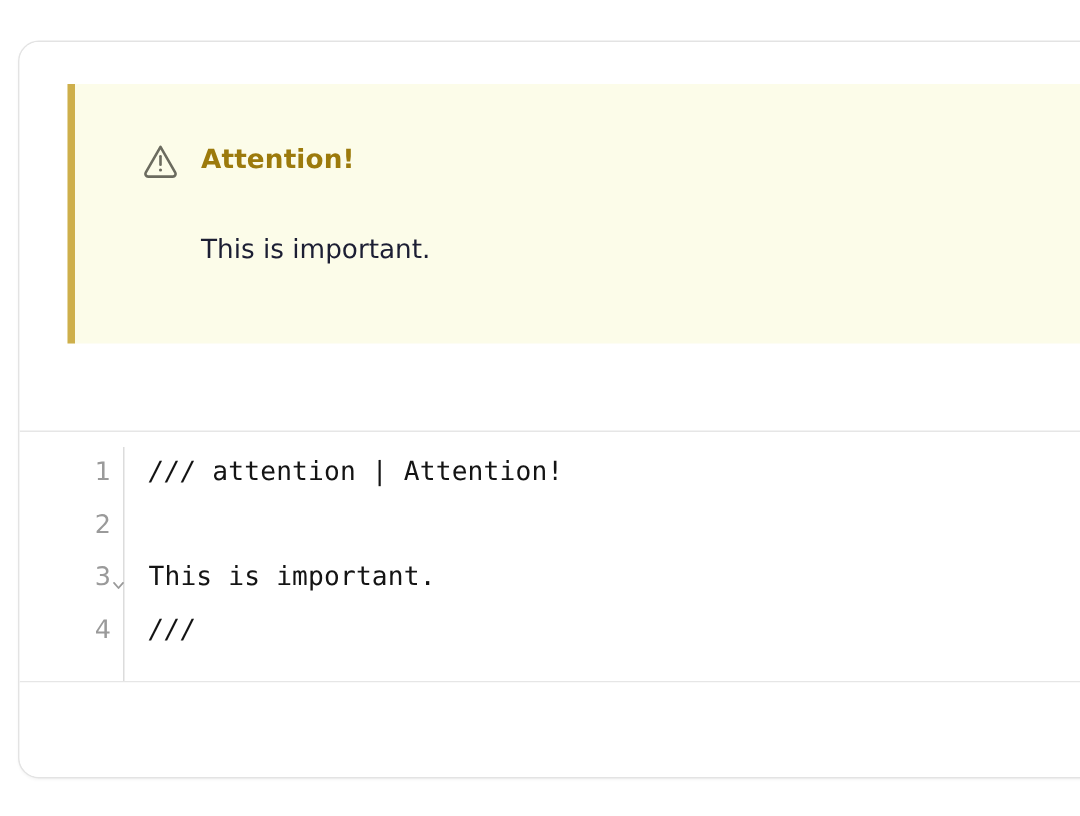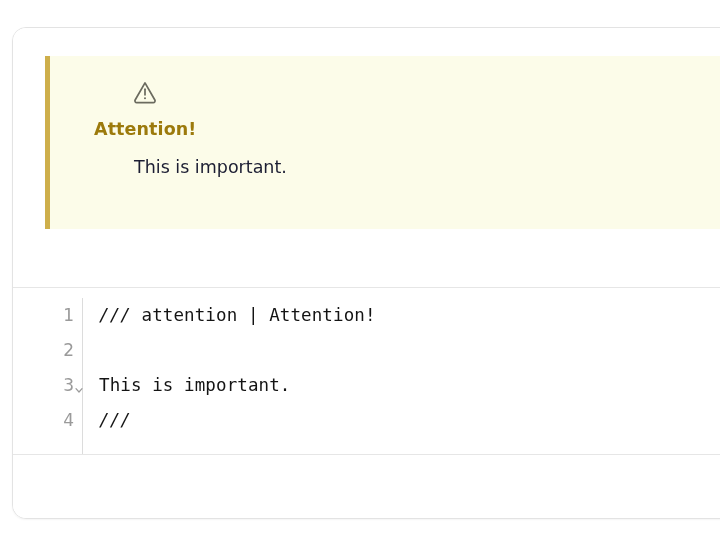--- a/index.html
+++ b/index.html
@@ -54,25 +54,24 @@
     right: 0;
     height: 173px;
     background: #fcfce9;
     border-left: 5px solid #ceaf4b;
     box-sizing: border-box;
   }
 
   .admonition-title {
     position: absolute;
     left: 44px;
-    top: 23px;
+    top: 38px;
     display: flex;
     align-items: center;
     gap: 14px;
-    flex-direction: column;
   }
 
   .warn-icon {
     width: 26px;
     height: 26px;
     display: block;
     flex: none;
   }
 
   .admonition-title-text {

